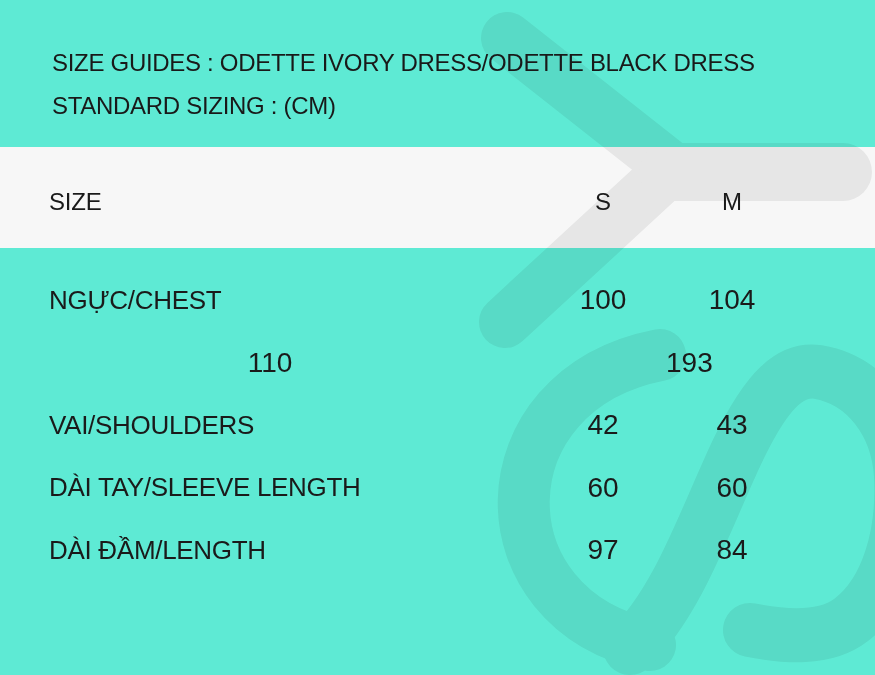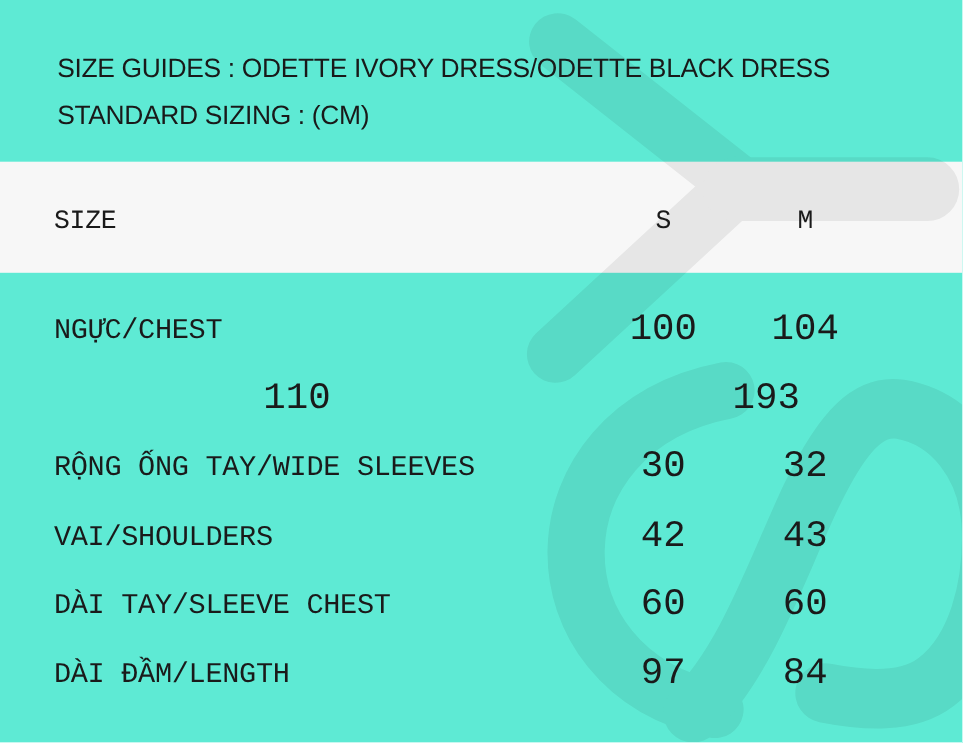--- a/index.html
+++ b/index.html
@@ -29,42 +29,41 @@
     font-size:24px;line-height:43px;
     letter-spacing:-0.3px;
     color:#191919;
     white-space:nowrap;
   }
   .grid{
     display:grid;
     grid-template-columns:540px 126px 4px 124px 1fr;
     align-items:center;
     box-sizing:border-box;
-    font-family:Liberation Mono, monospace;
   }
   .label{padding-left:49px;white-space:nowrap;}
   .num{text-align:center;}
   .header-row{
     position:absolute;top:147px;left:0;
     width:875px;height:101px;
     padding-top:8px;
     font-size:24px;
     letter-spacing:-0.2px;
   }
   .rows{
     position:absolute;top:232px;left:0;
     width:875px;
     padding-top:37px;
   }
   .row{
     height:62.5px;
     font-size:26px;
     letter-spacing:-0.3px;
   }
-  .row .num{font-size:34px;letter-spacing:0;}
+  .row .num{font-size:28px;letter-spacing:0;}
 </style>
 </head>
 <body>
 
 <div class="screen">
 
   <div class="band"></div>
 
   <svg class="wm" viewBox="0 0 875 675" aria-hidden="true">
     <g stroke="#eeeeee" stroke-linecap="round" fill="none">
@@ -99,38 +98,31 @@
       <div></div>
     </div>
 
     <div class="grid row">
       <div class="num">110</div>
       <div></div>
       <div class="num">193</div>
       <div></div>
     </div>
 
-    <div class="grid row">
-      <div class="label">RỘNG ỐNG TAY/WIDE SLEEVES</div>
-      <div class="num">30</div>
-      <div></div>
-      <div class="num">32</div>
-      <div></div>
-    </div>
 
     <div class="grid row">
       <div class="label">VAI/SHOULDERS</div>
       <div class="num">42</div>
       <div></div>
       <div class="num">43</div>
       <div></div>
     </div>
 
     <div class="grid row">
-      <div class="label">DÀI TAY/SLEEVE CHEST</div>
+      <div class="label">DÀI TAY/SLEEVE LENGTH</div>
       <div class="num">60</div>
       <div></div>
       <div class="num">60</div>
       <div></div>
     </div>
 
     <div class="grid row">
       <div class="label">DÀI ĐẦM/LENGTH</div>
       <div class="num">97</div>
       <div></div>

